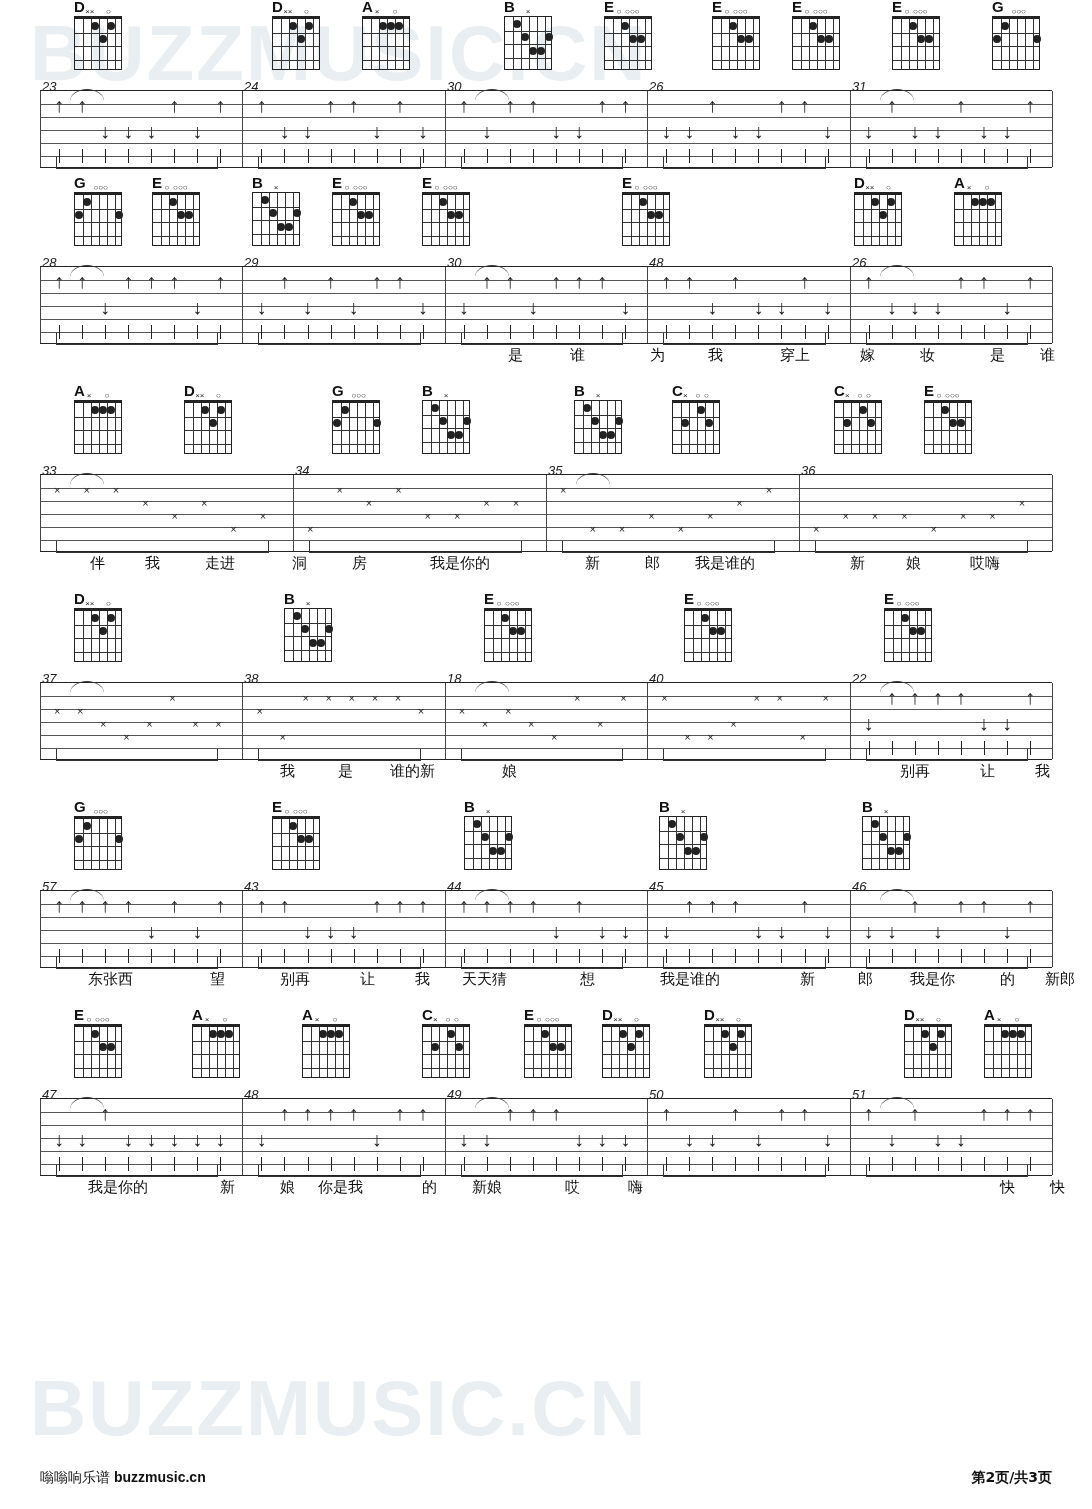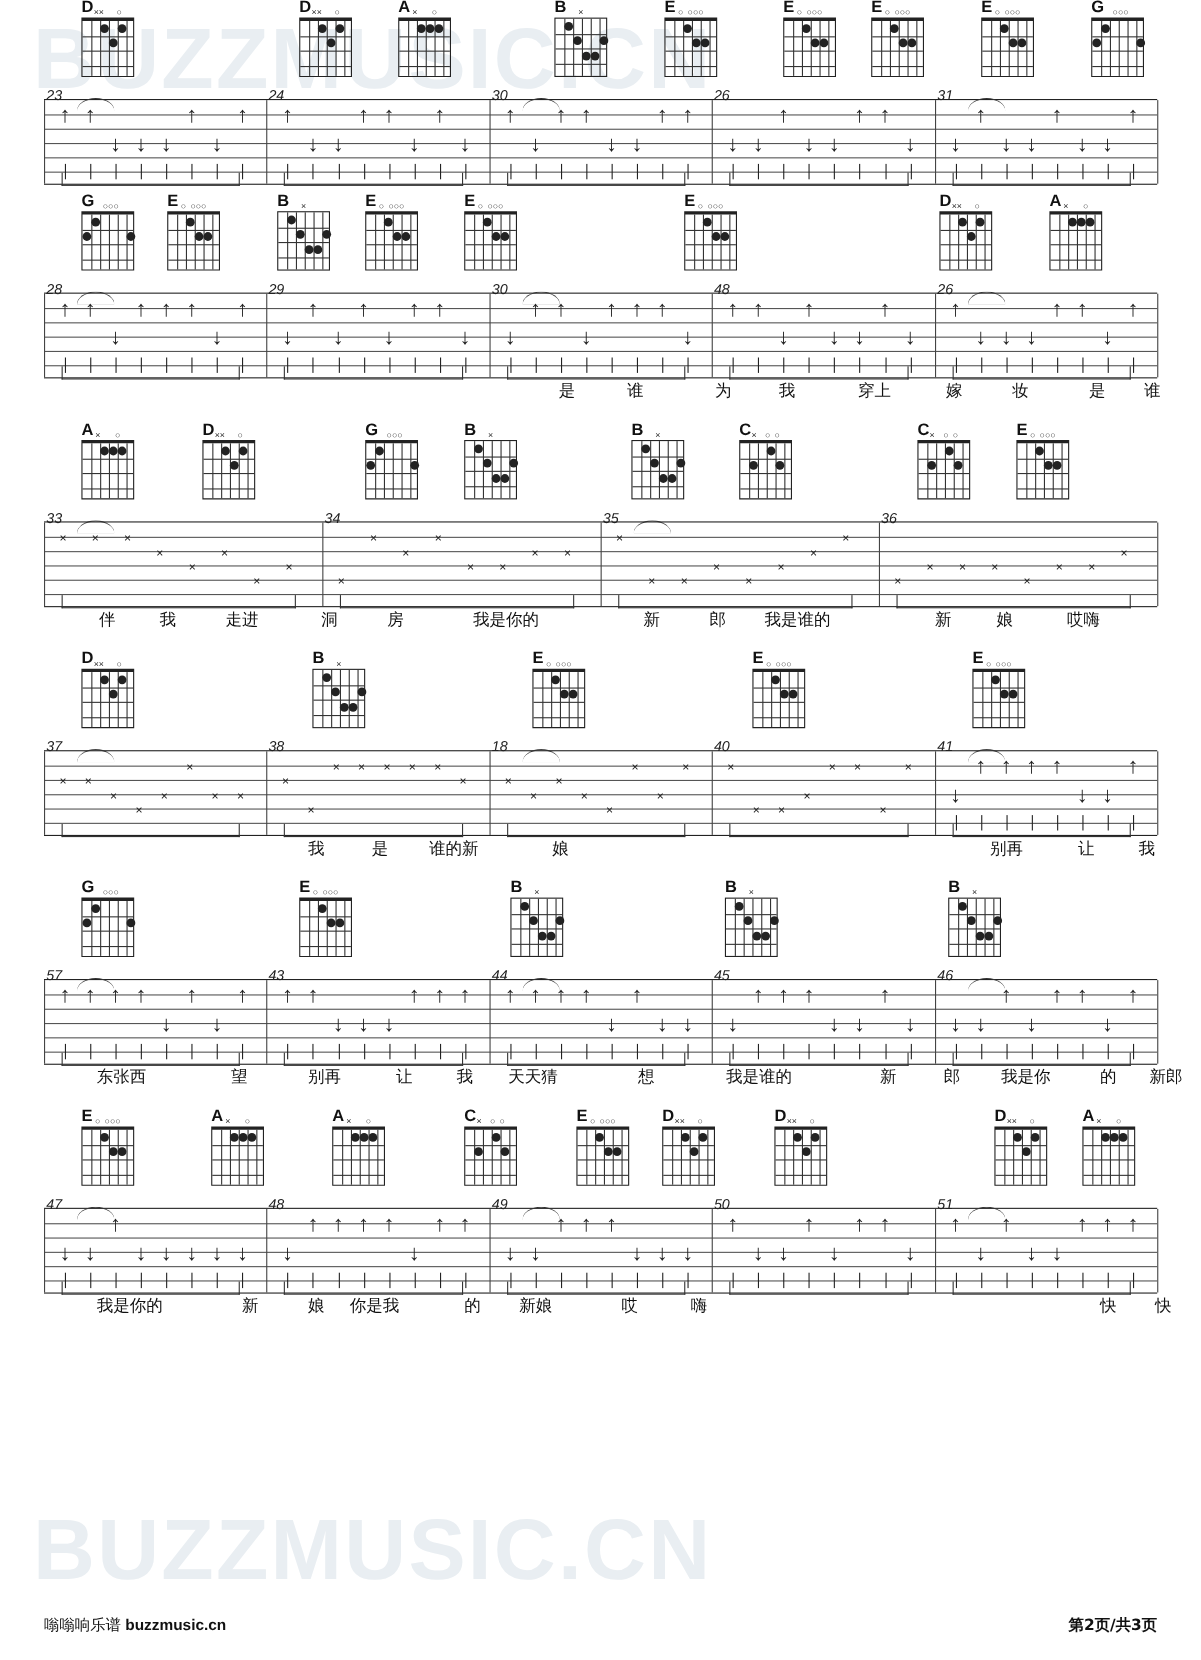--- a/index.html
+++ b/index.html
@@ -1097,21 +1097,21 @@
           <div class="line" style="top: 65px;"></div>
           <div class="bar" style="left: 0px;"></div>
           <div class="measure-num" style="left: 2px;">37</div>
           <div class="bar" style="left: 202px;"></div>
           <div class="measure-num" style="left: 204px;">38</div>
           <div class="bar" style="left: 405px;"></div>
           <div class="measure-num" style="left: 407px;">18</div>
           <div class="bar" style="left: 607px;"></div>
           <div class="measure-num" style="left: 609px;">40</div>
           <div class="bar" style="left: 810px;"></div>
-          <div class="measure-num" style="left: 812px;">41</div>
+          <div class="measure-num" style="left: 812px;">22</div>
           <div class="bar" style="left: 1012px;"></div>
           <div class="xmark" style="left: 14px; top: 23px;">×</div>
           <div class="xmark" style="left: 37.05px; top: 23px;">×</div>
           <div class="xmark" style="left: 60.1px; top: 36px;">×</div>
           <div class="xmark" style="left: 83.15px; top: 49px;">×</div>
           <div class="xmark" style="left: 106.2px; top: 36px;">×</div>
           <div class="xmark" style="left: 129.25px; top: 10px;">×</div>
           <div class="xmark" style="left: 152.3px; top: 36px;">×</div>
           <div class="xmark" style="left: 175.35px; top: 36px;">×</div>
           <div class="bracket" style="left: 16px; width: 162.4px; top: 66px;"></div>

